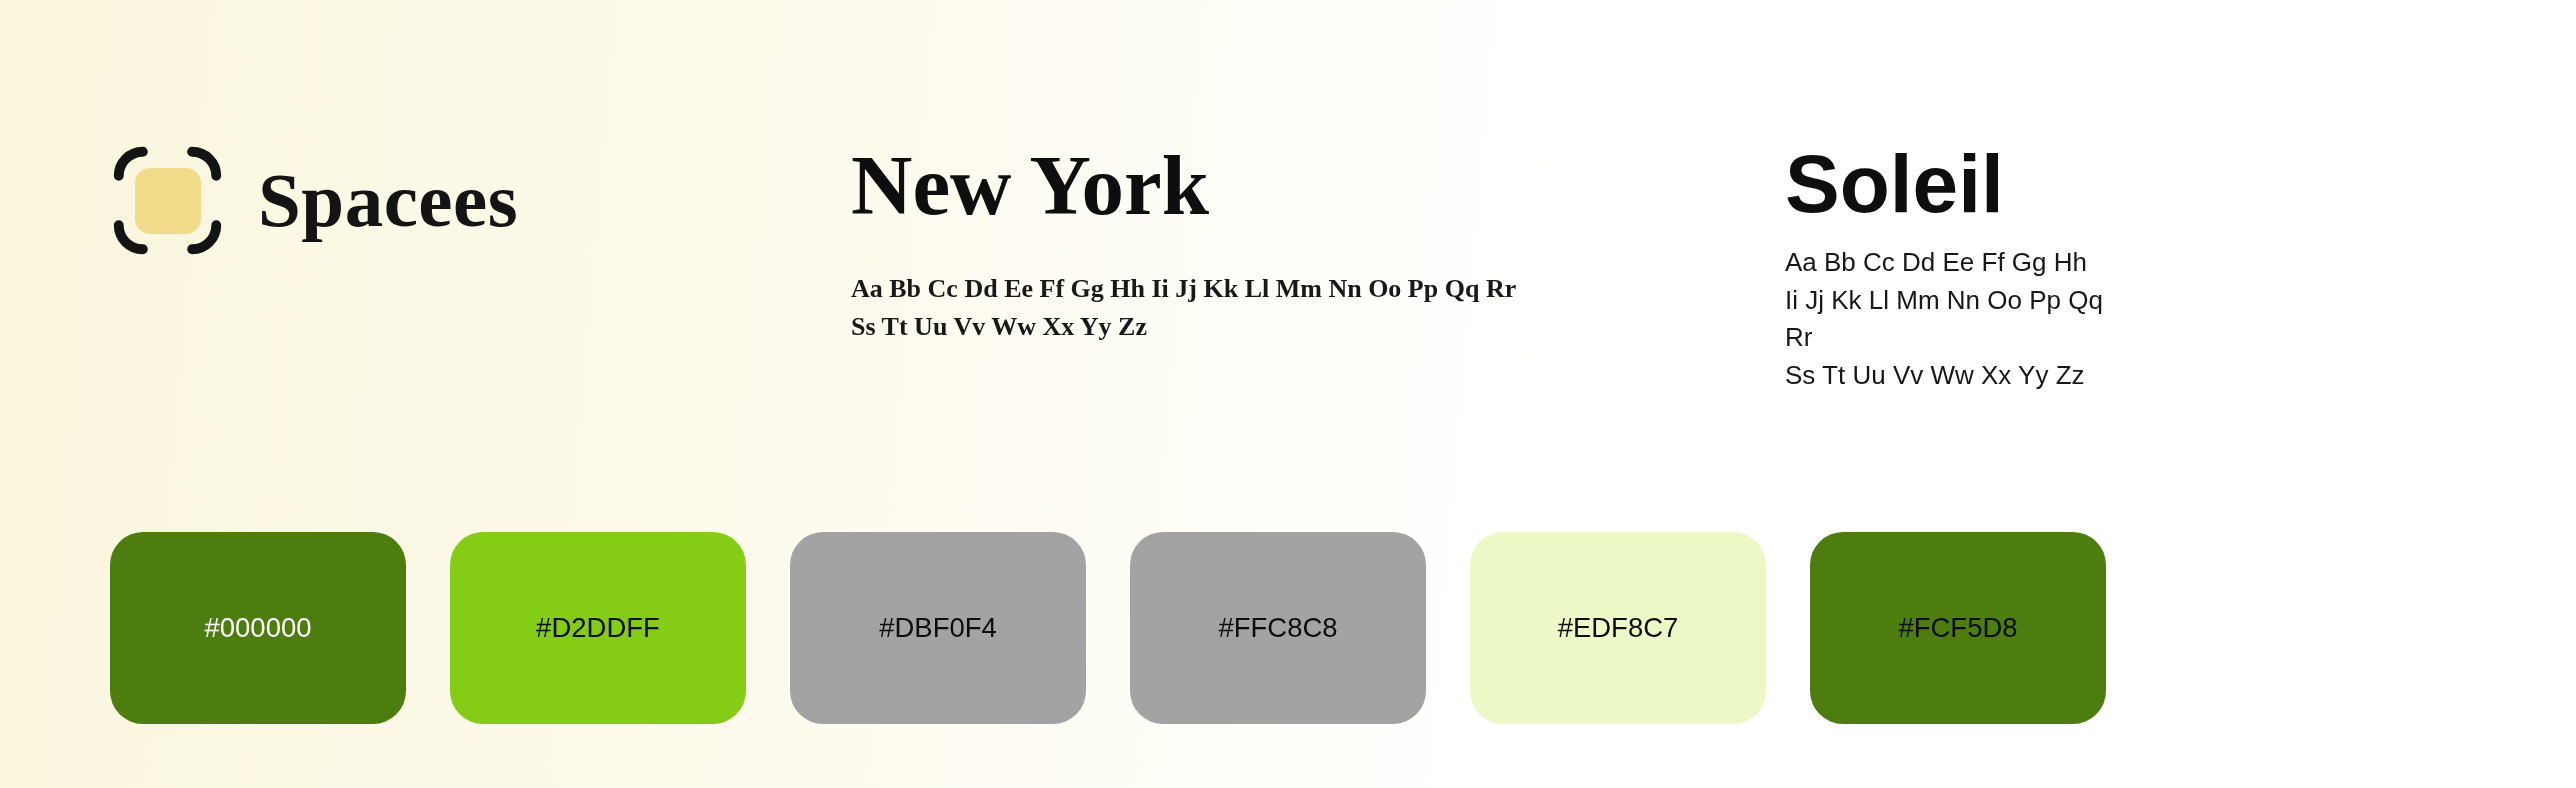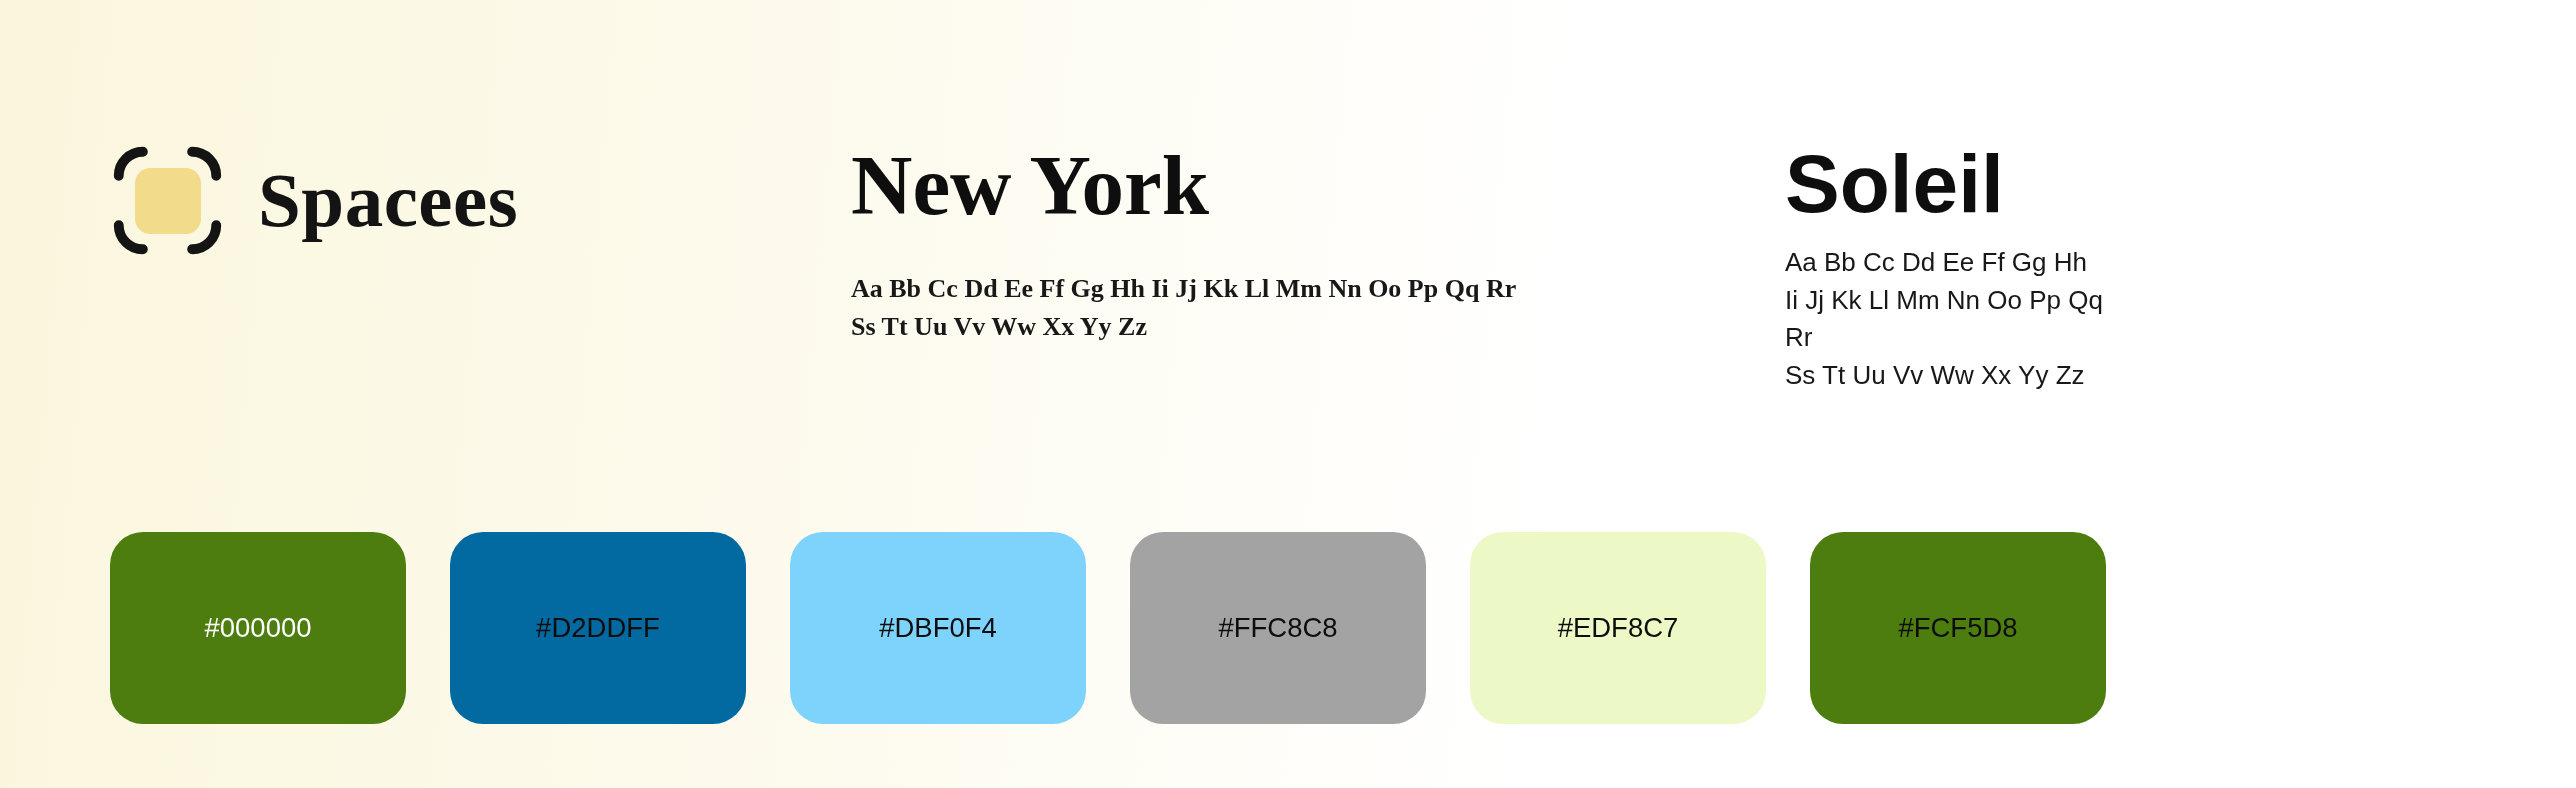--- a/index.html
+++ b/index.html
@@ -146,24 +146,24 @@
         <span>Ss Tt Uu Vv Ww Xx Yy Zz</span>
       </div>
     </div>
 
   </div>
 
   <div class="swatch-row">
     <div class="swatch dark" style="background:#4d7c0f">
         <span>#000000</span>
       </div>
-    <div class="swatch light" style="background:#0369a1">
+    <div class="swatch light" style="background:#84cc16">
         <span>#D2DDFF</span>
       </div>
-    <div class="swatch light" style="background:#7dd3fc">
+    <div class="swatch light" style="background:#a3a3a3">
         <span>#DBF0F4</span>
       </div>
     <div class="swatch light" style="background:#a3a3a3">
         <span>#FFC8C8</span>
       </div>
     <div class="swatch light" style="background:#EDF8C7">
         <span>#EDF8C7</span>
       </div>
     <div class="swatch light" style="background:#4d7c0f">
         <span>#FCF5D8</span>

